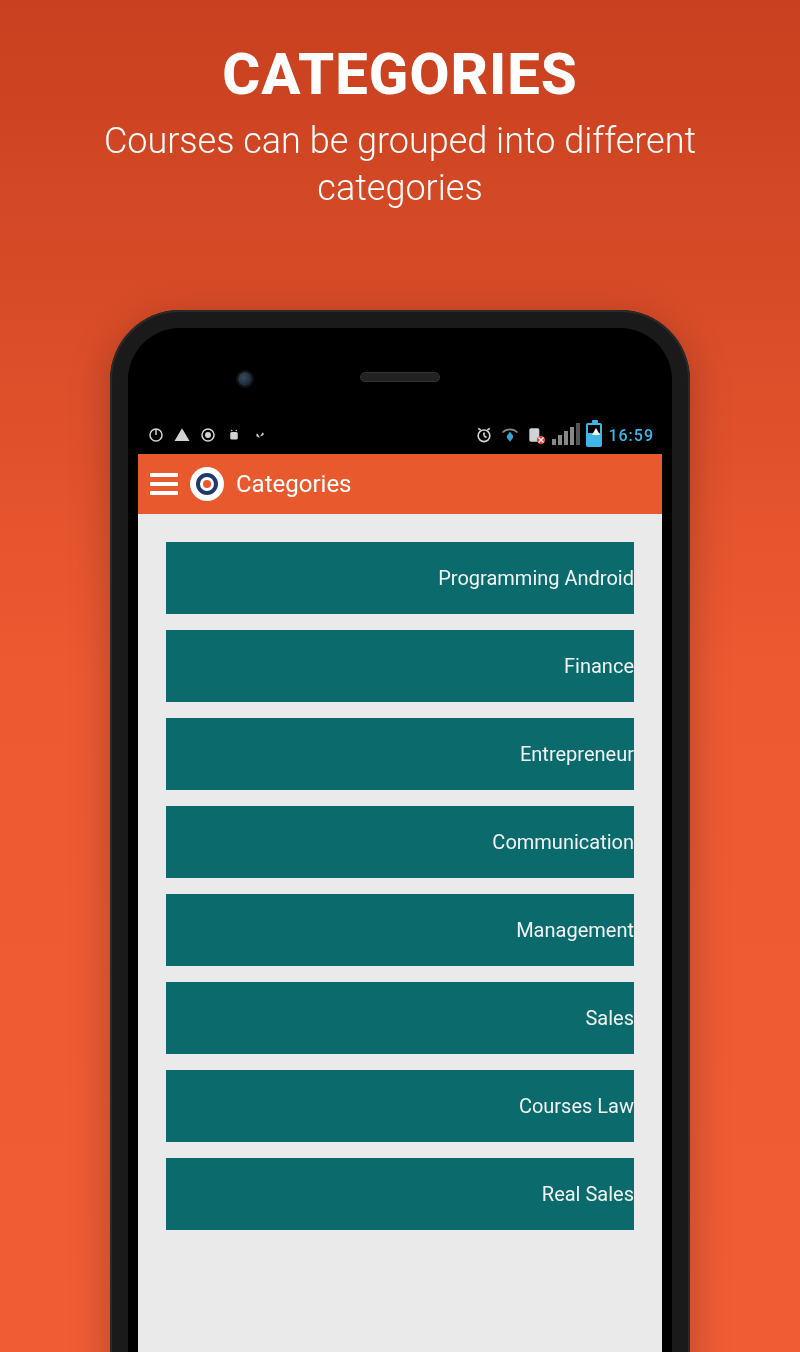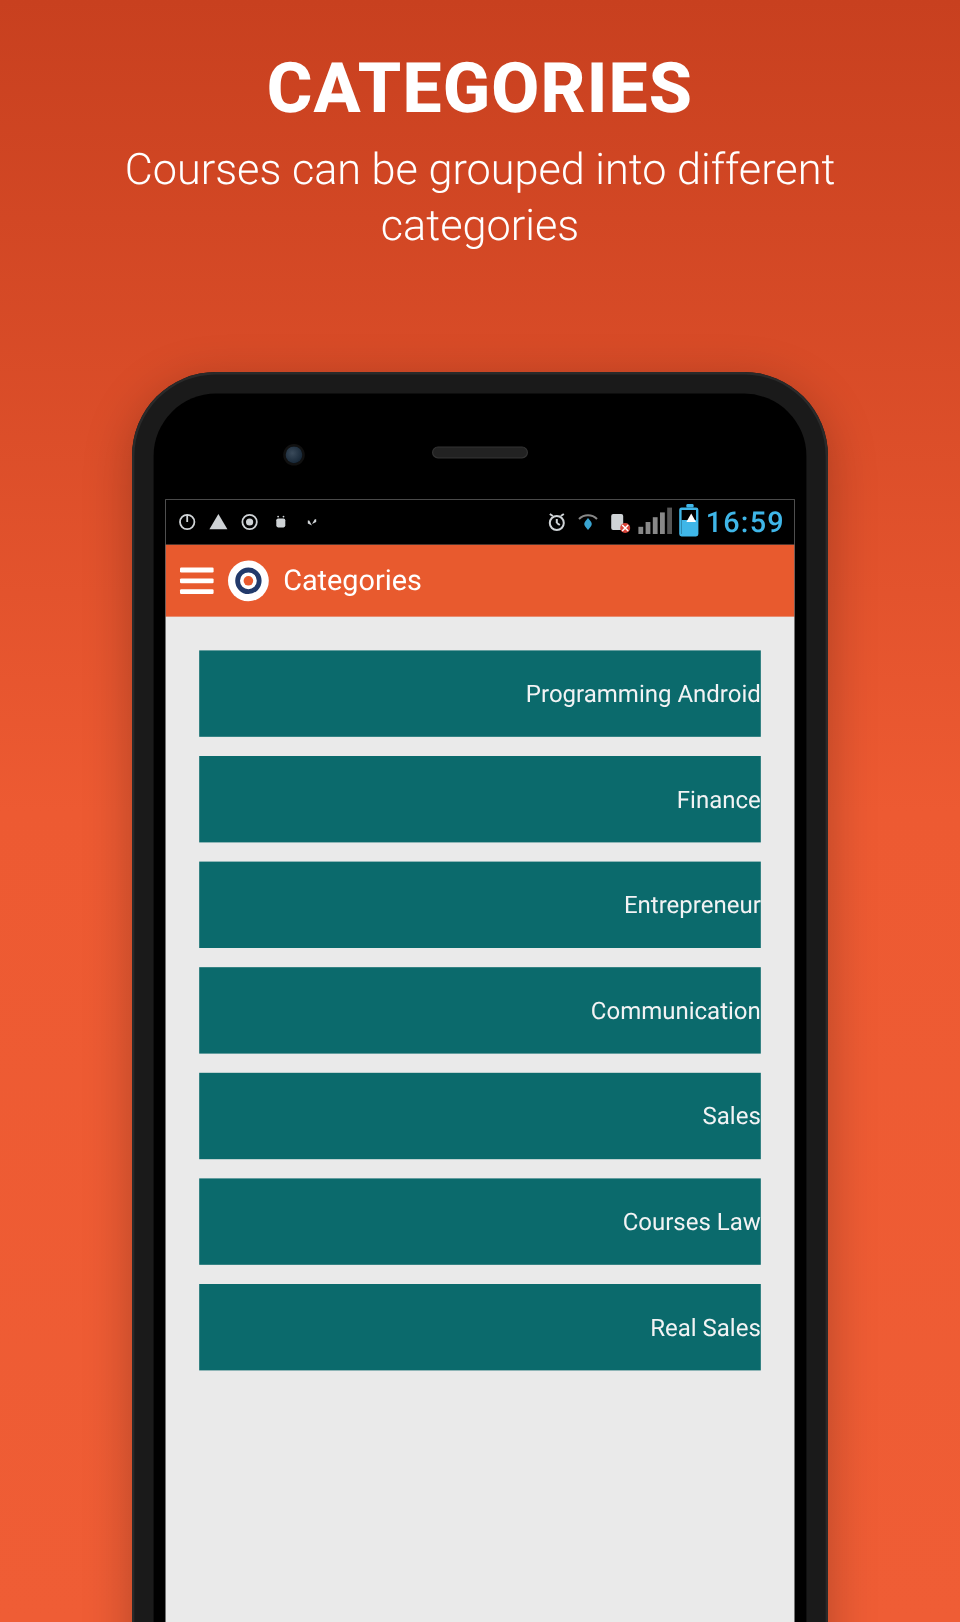--- a/index.html
+++ b/index.html
@@ -88,21 +88,21 @@
     color: #cfd3d6;
     display: flex;
     align-items: center;
     padding: 0 8px;
     font-size: 18px;
     gap: 6px;
   }
   .status-left { display: flex; align-items: center; gap: 6px; }
   .status-right { display: flex; align-items: center; gap: 6px; margin-left: auto; }
   .sb-icon { width: 20px; height: 20px; display: inline-flex; align-items: center; justify-content: center; }
-  .status-time { color: #3fb6e8; font-size: 24px; font-weight: 500; letter-spacing: 1px; }
+  .status-time { color: #3fb6e8; font-size: 16px; font-weight: 500; letter-spacing: 1px; }
   .battery {
     width: 16px; height: 24px; border: 2px solid #3fb6e8; border-radius: 2px; position: relative;
     display: inline-block; background: linear-gradient(to top, #3fb6e8 60%, transparent 60%);
   }
   .battery:before {
     content: ""; position: absolute; top: -5px; left: 4px; width: 6px; height: 3px; background: #3fb6e8; border-radius: 1px;
   }
   .battery:after {
     content: ""; position: absolute; left: 5px; top: 3px; width: 0; height: 0;
     border-left: 4px solid transparent; border-right: 4px solid transparent; border-bottom: 7px solid #fff;
@@ -261,20 +261,23 @@
         <div class="cat-btn">
             <span>Finance</span>
           </div>
         <div class="cat-btn">
             <span>Entrepreneur</span>
           </div>
         <div class="cat-btn">
             <span>Communication</span>
           </div>
         <div class="cat-btn">
+            <span>Management</span>
+          </div>
+        <div class="cat-btn">
             <span>Sales</span>
           </div>
         <div class="cat-btn">
             <span>Courses Law</span>
           </div>
         <div class="cat-btn">
             <span>Real Sales</span>
           </div>
       </div>
 

